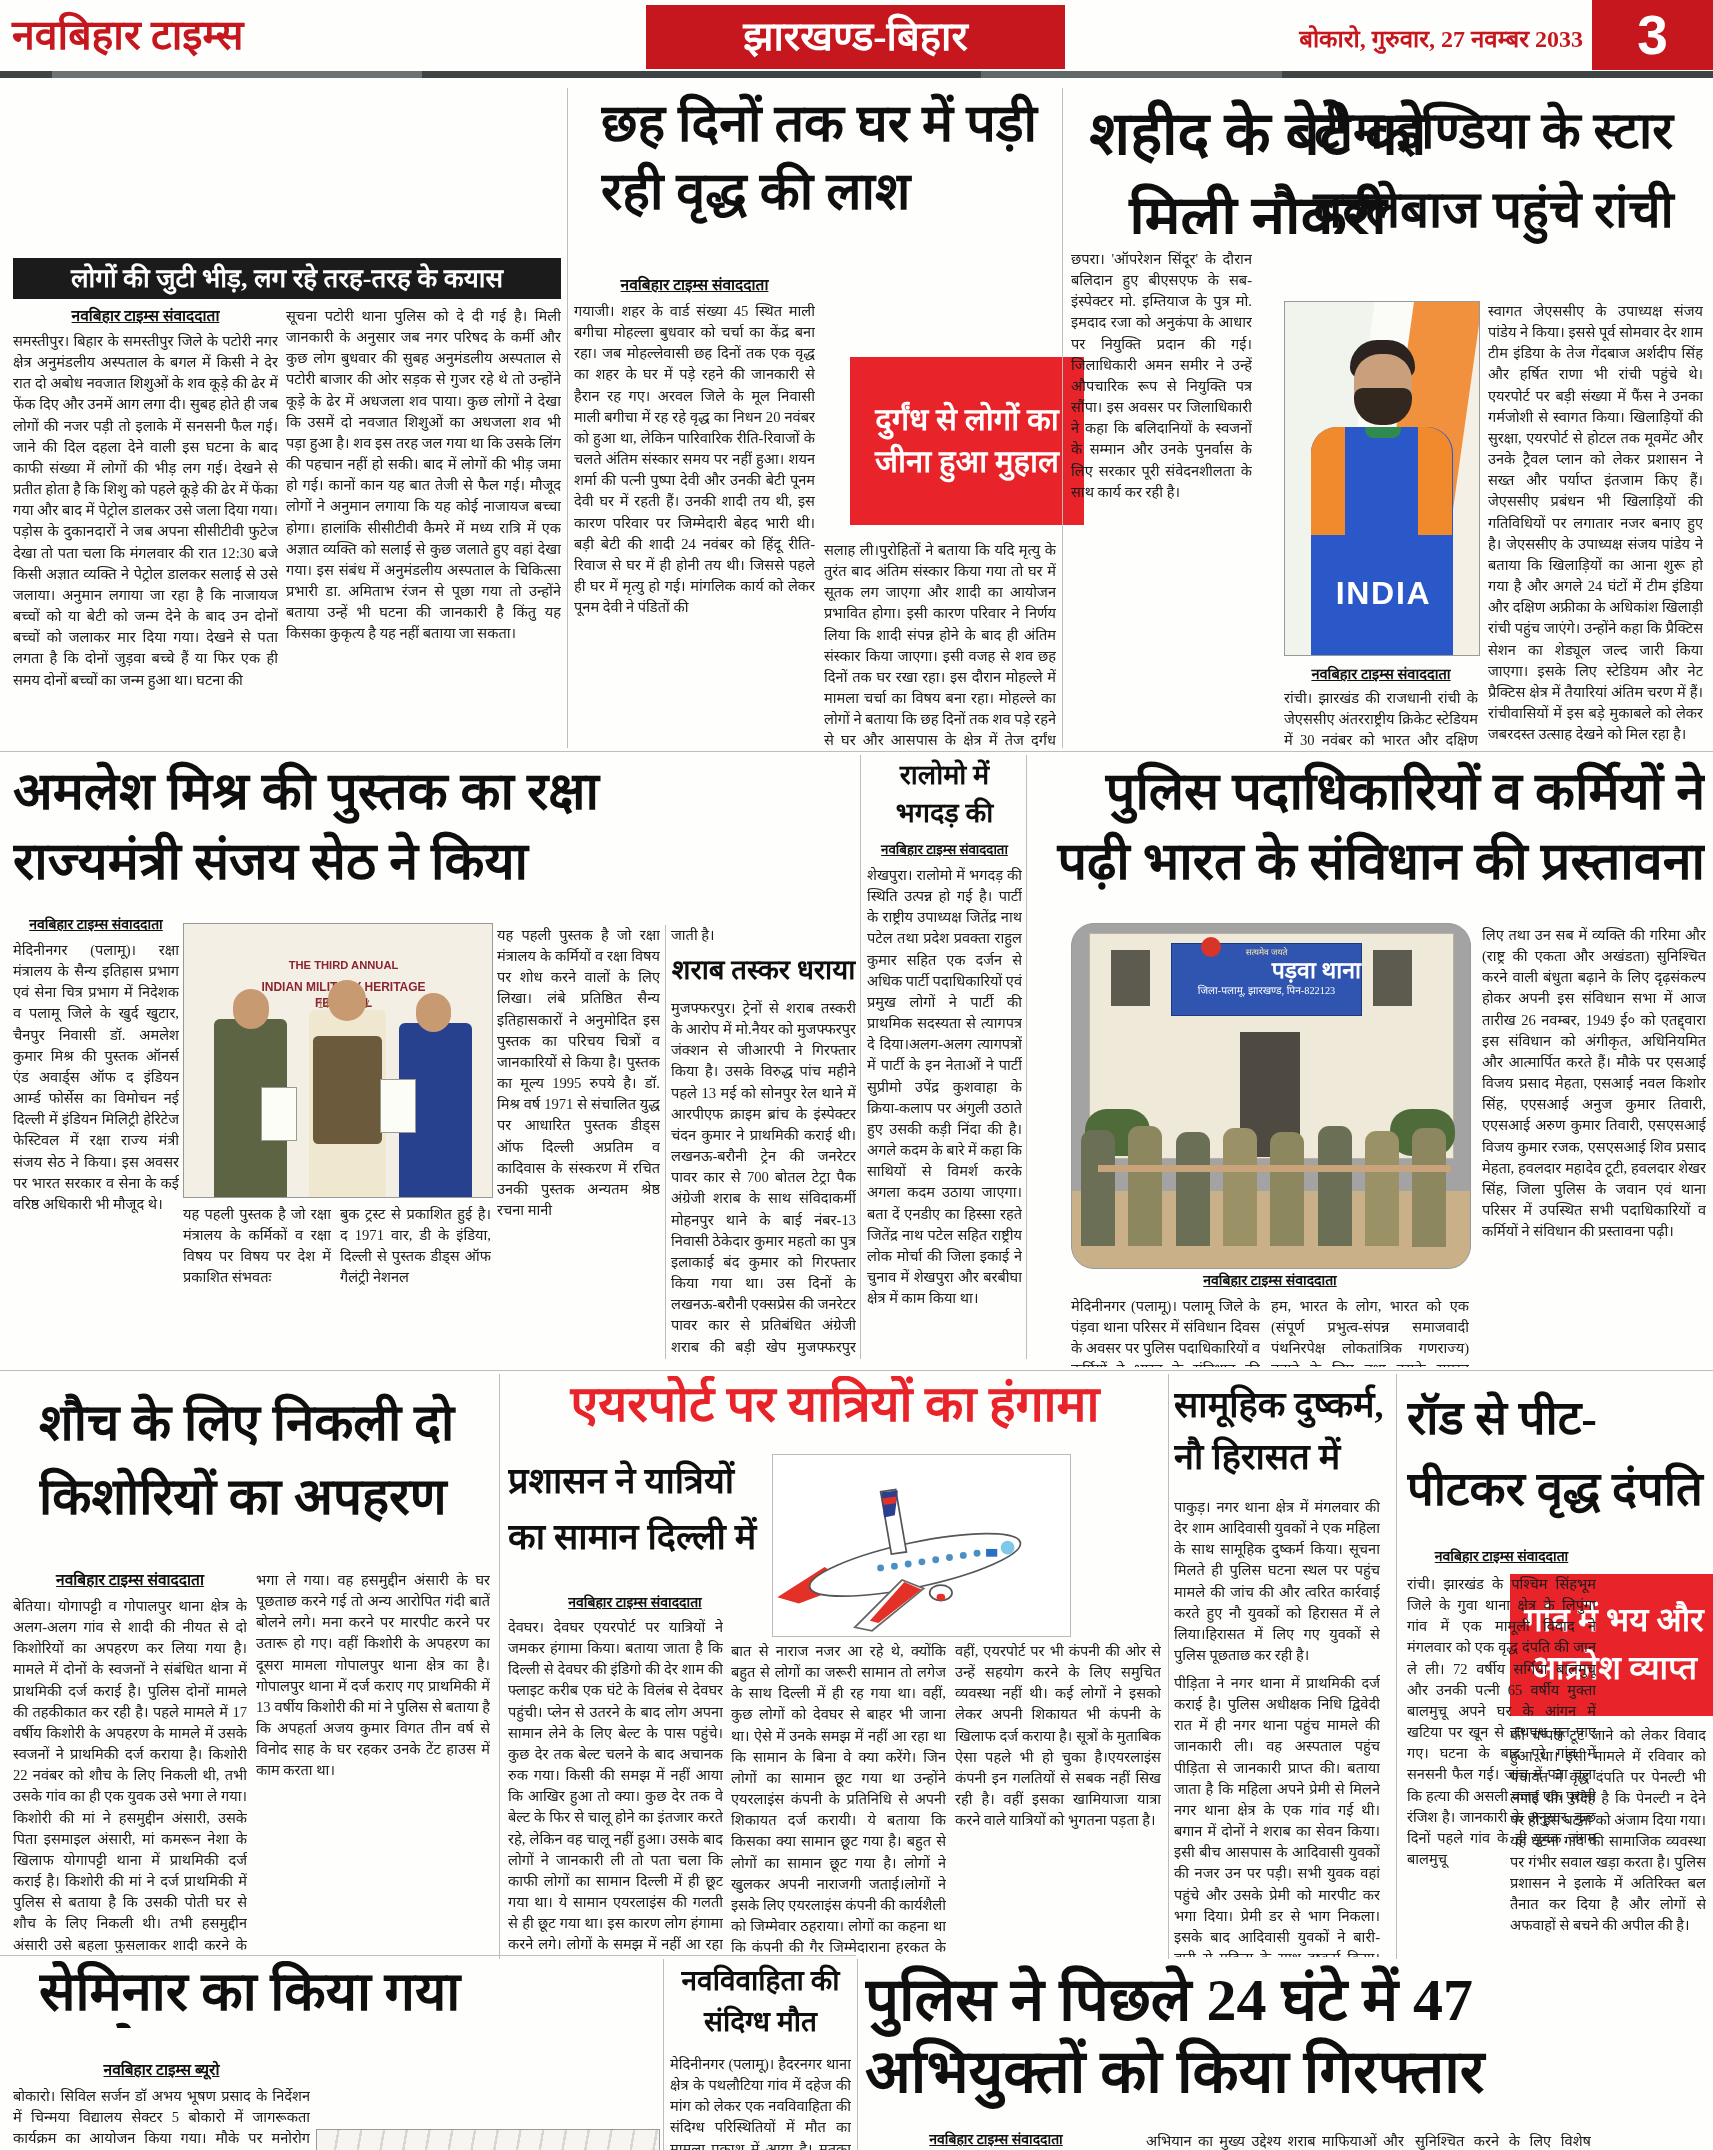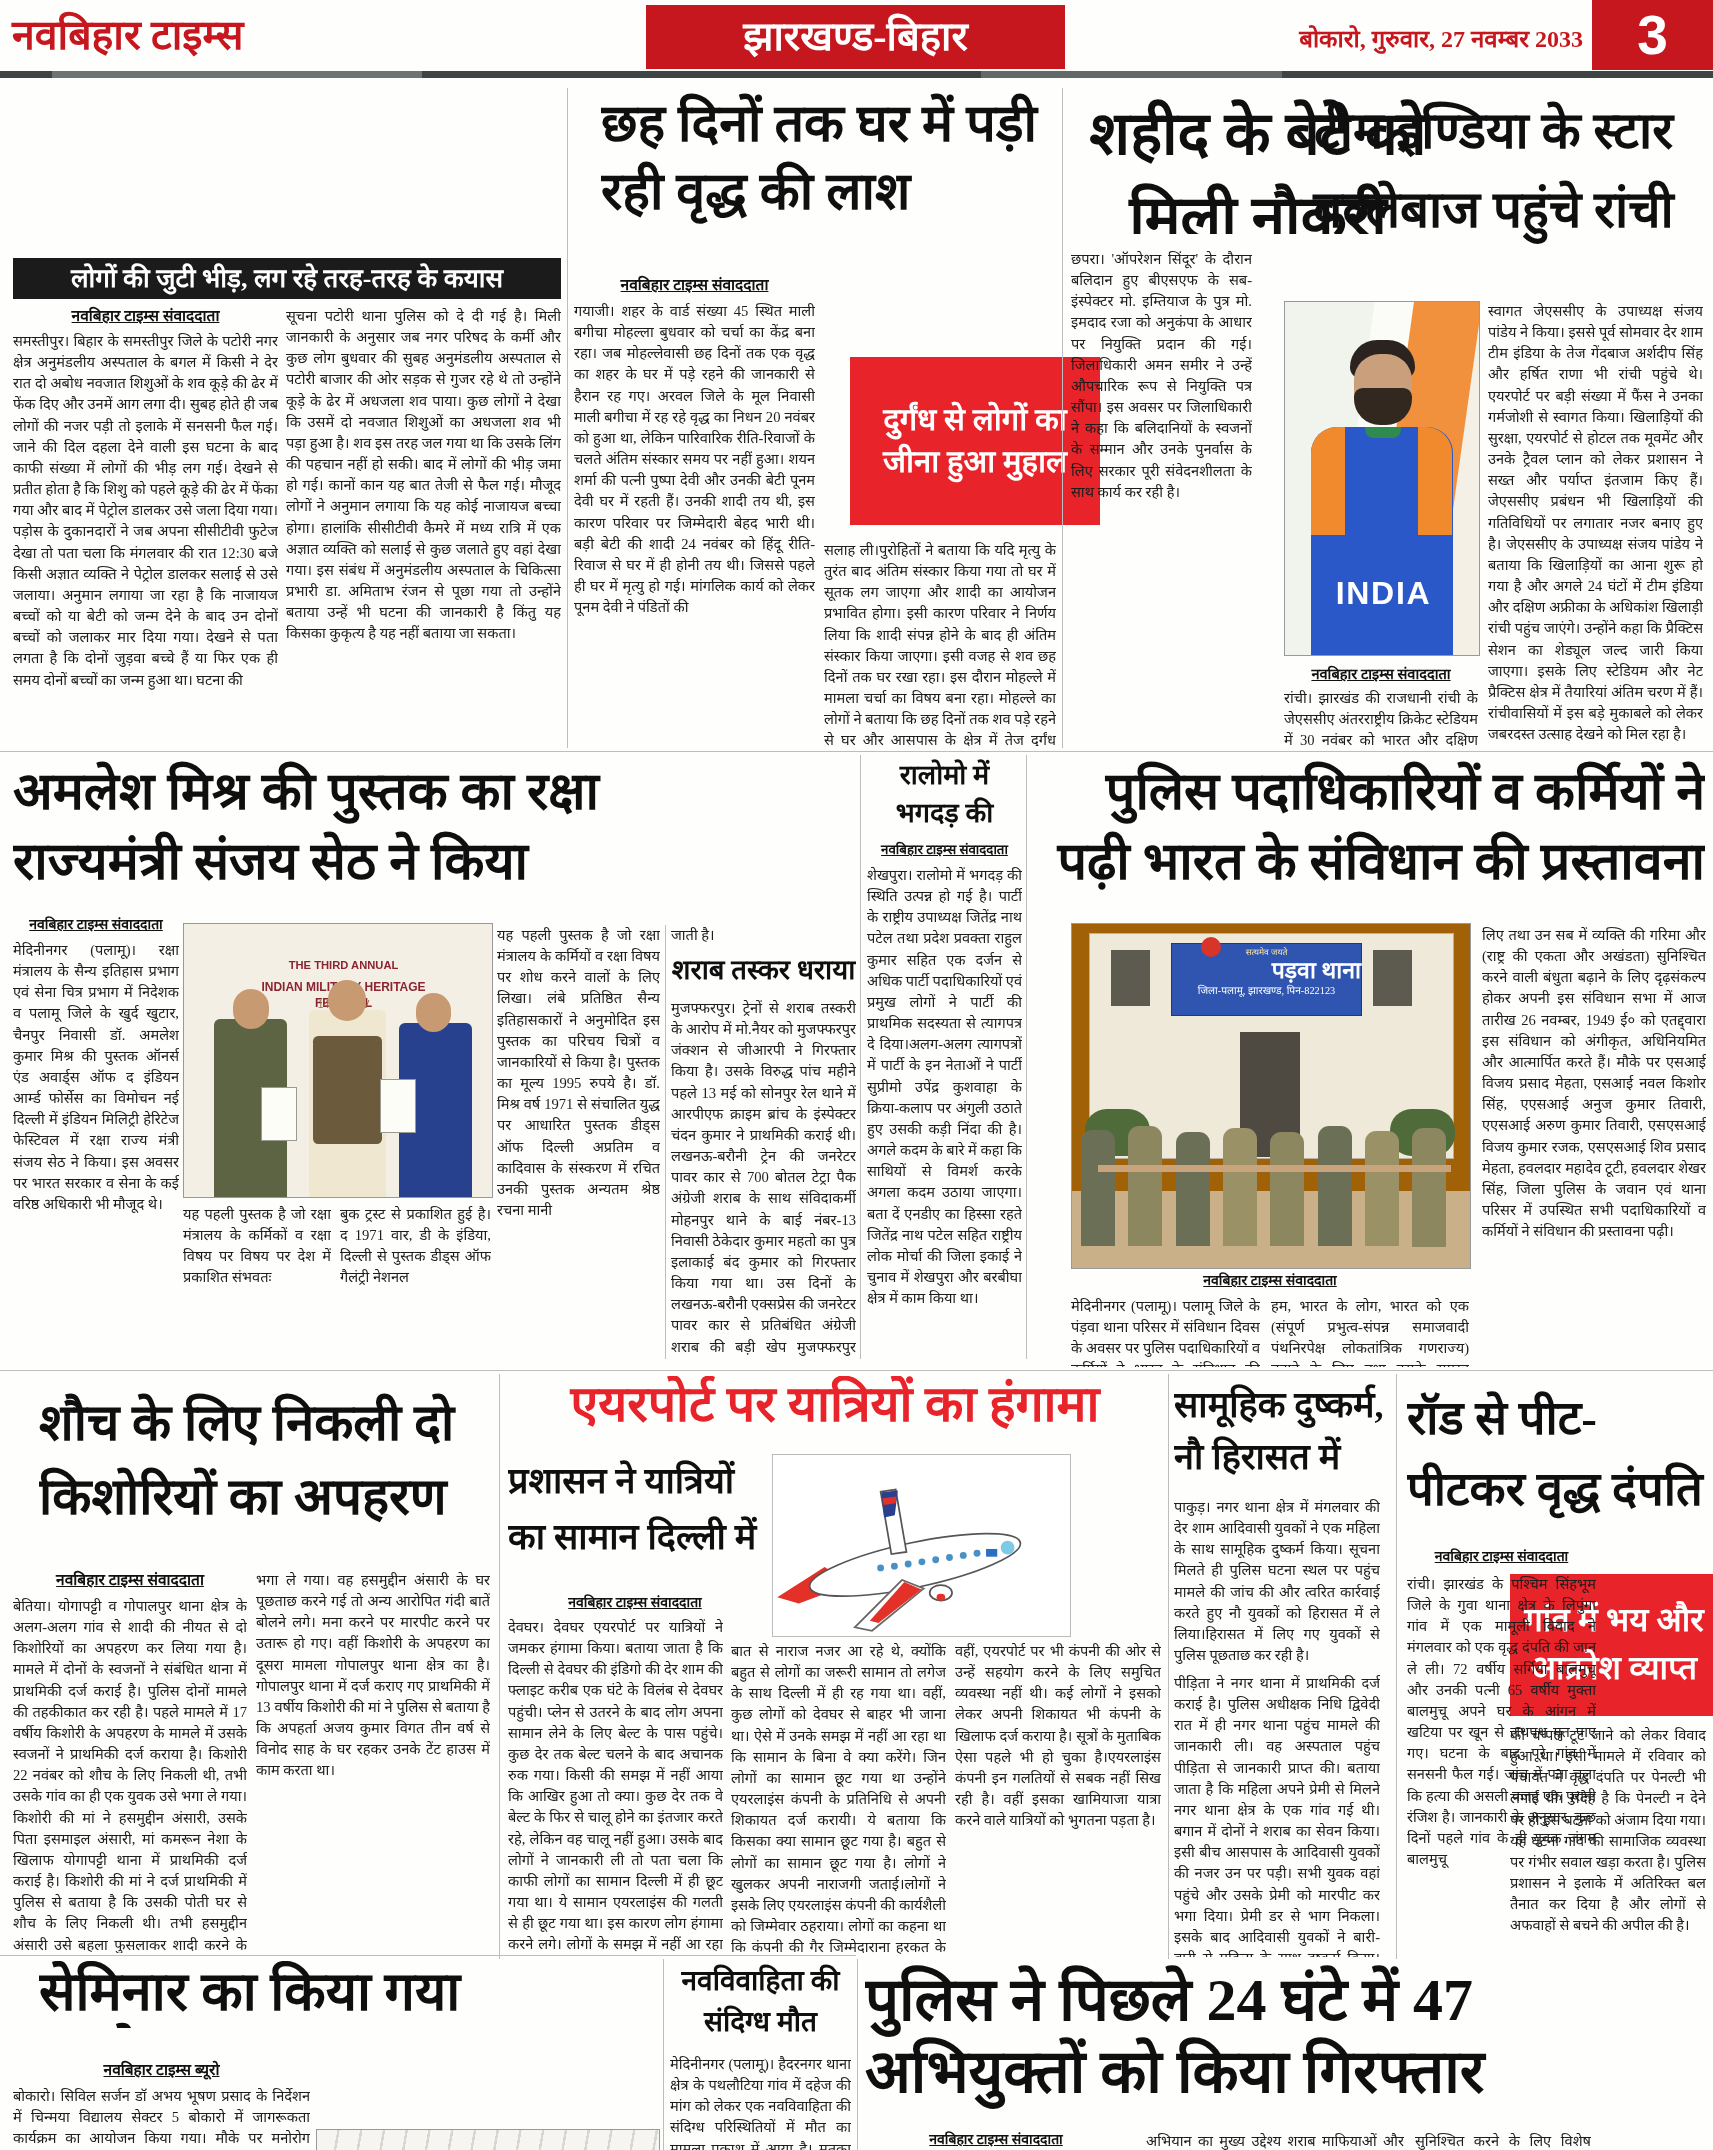--- a/index.html
+++ b/index.html
@@ -43,21 +43,21 @@
               font:700 26px/41px 'Liberation Serif',serif;text-align:center;">लोगों की जुटी भीड़, लग रहे तरह-तरह के कयास</div>
   <div class="by" style="left:13px;top:306px;width:265px;">नवबिहार टाइम्स संवाददाता</div>
   <div class="t" style="left:13px;top:331px;width:265px;height:415px;">समस्तीपुर। बिहार के समस्तीपुर जिले के पटोरी नगर क्षेत्र अनुमंडलीय अस्पताल के बगल में किसी ने देर रात दो अबोध नवजात शिशुओं के शव कूड़े की ढेर में फेंक दिए और उनमें आग लगा दी। सुबह होते ही जब लोगों की नजर पड़ी तो इलाके में सनसनी फैल गई। जाने की दिल दहला देने वाली इस घटना के बाद काफी संख्या में लोगों की भीड़ लग गई। देखने से प्रतीत होता है कि शिशु को पहले कूड़े की ढेर में फेंका गया और बाद में पेट्रोल डालकर उसे जला दिया गया। पड़ोस के दुकानदारों ने जब अपना सीसीटीवी फुटेज देखा तो पता चला कि मंगलवार की रात 12:30 बजे किसी अज्ञात व्यक्ति ने पेट्रोल डालकर सलाई से उसे जलाया। अनुमान लगाया जा रहा है कि नाजायज बच्चों को या बेटी को जन्म देने के बाद उन दोनों बच्चों को जलाकर मार दिया गया। देखने से पता लगता है कि दोनों जुड़वा बच्चे हैं या फिर एक ही समय दोनों बच्चों का जन्म हुआ था। घटना की</div>
   <div class="t" style="left:286px;top:306px;width:275px;height:441px;">सूचना पटोरी थाना पुलिस को दे दी गई है। मिली जानकारी के अनुसार जब नगर परिषद के कर्मी और कुछ लोग बुधवार की सुबह अनुमंडलीय अस्पताल से पटोरी बाजार की ओर सड़क से गुजर रहे थे तो उन्होंने कूड़े के ढेर में अधजला शव पाया। कुछ लोगों ने देखा कि उसमें दो नवजात शिशुओं का अधजला शव भी पड़ा हुआ है। शव इस तरह जल गया था कि उसके लिंग की पहचान नहीं हो सकी। बाद में लोगों की भीड़ जमा हो गई। कानों कान यह बात तेजी से फैल गई। मौजूद लोगों ने अनुमान लगाया कि यह कोई नाजायज बच्चा होगा। हालांकि सीसीटीवी कैमरे में मध्य रात्रि में एक अज्ञात व्यक्ति को सलाई से कुछ जलाते हुए वहां देखा गया। इस संबंध में अनुमंडलीय अस्पताल के चिकित्सा प्रभारी डा. अमिताभ रंजन से पूछा गया तो उन्होंने बताया उन्हें भी घटना की जानकारी है किंतु यह किसका कुकृत्य है यह नहीं बताया जा सकता।</div>
 
   <div class="vr" style="left:567px;top:88px;height:660px;"></div>
 
   <div class="h" style="left:601px;top:90px;width:482px;height:155px;font-size:52px;line-height:1.3;text-align:left;">छह दिनों तक घर में पड़ी रही वृद्ध की लाश</div>
   <div class="by" style="left:574px;top:275px;width:241px;">नवबिहार टाइम्स संवाददाता</div>
   <div class="t" style="left:574px;top:301px;width:241px;height:445px;">गयाजी। शहर के वार्ड संख्या 45 स्थित माली बगीचा मोहल्ला बुधवार को चर्चा का केंद्र बना रहा। जब मोहल्लेवासी छह दिनों तक एक वृद्ध का शहर के घर में पड़े रहने की जानकारी से हैरान रह गए। अरवल जिले के मूल निवासी माली बगीचा में रह रहे वृद्ध का निधन 20 नवंबर को हुआ था, लेकिन पारिवारिक रीति-रिवाजों के चलते अंतिम संस्कार समय पर नहीं हुआ। शयन शर्मा की पत्नी पुष्पा देवी और उनकी बेटी पूनम देवी घर में रहती हैं। उनकी शादी तय थी, इस कारण परिवार पर जिम्मेदारी बेहद भारी थी। बड़ी बेटी की शादी 24 नवंबर को हिंदू रीति-रिवाज से घर में ही होनी तय थी। जिससे पहले ही घर में मृत्यु हो गई। मांगलिक कार्य को लेकर पूनम देवी ने पंडितों की</div>
-  <div class="redbox" style="left:850px;top:357px;width:206px;height:168px;font-size:31px;line-height:1.35;padding:0 22px;">दुर्गंध से लोगों का जीना हुआ मुहाल</div>
+  <div class="redbox" style="left:850px;top:357px;width:206px;height:168px;font-size:31px;line-height:1.35;padding:0 14px;">दुर्गंध से लोगों का जीना हुआ मुहाल</div>
   <div class="t" style="left:824px;top:540px;width:232px;height:206px;">सलाह ली।पुरोहितों ने बताया कि यदि मृत्यु के तुरंत बाद अंतिम संस्कार किया गया तो घर में सूतक लग जाएगा और शादी का आयोजन प्रभावित होगा। इसी कारण परिवार ने निर्णय लिया कि शादी संपन्न होने के बाद ही अंतिम संस्कार किया जाएगा। इसी वजह से शव छह दिनों तक घर रखा रहा। इस दौरान मोहल्ले में मामला चर्चा का विषय बना रहा। मोहल्ले का लोगों ने बताया कि छह दिनों तक शव पड़े रहने से घर और आसपास के क्षेत्र में तेज दुर्गंध फैलने लगी थी। दुर्गंध के कारण लोगों का अपने घरों में रहना भी मुश्किल हो गया था।इसके बावजूद परिवार ने धार्मिक परामर्श के आधार पर अंतिम संस्कार टालने का फैसला लिया। अंततः 26 नवंबर यानी बुधवार को विष्णुपद श्मशान घाट में स्वजनों द्वारा अंतिम संस्कार किया गया।</div>
 
   <div class="vr" style="left:1062px;top:88px;height:660px;"></div>
 
   <div class="h" style="left:1071px;top:92px;width:374px;height:142px;font-size:60px;line-height:1.4;">शहीद के बेटे को मिली नौकरी</div>
   <div class="t" style="left:1071px;top:249px;width:181px;height:497px;">छपरा। 'ऑपरेशन सिंदूर' के दौरान बलिदान हुए बीएसएफ के सब-इंस्पेक्टर मो. इम्तियाज के पुत्र मो. इमदाद रजा को अनुकंपा के आधार पर नियुक्ति प्रदान की गई। जिलाधिकारी अमन समीर ने उन्हें औपचारिक रूप से नियुक्ति पत्र सौंपा। इस अवसर पर जिलाधिकारी ने कहा कि बलिदानियों के स्वजनों के सम्मान और उनके पुनर्वास के लिए सरकार पूरी संवेदनशीलता के साथ कार्य कर रही है।</div>
 
   <div class="h" style="left:1284px;top:92px;width:419px;height:181px;font-size:51px;line-height:1.55;">टीम इण्डिया के स्टार बल्लेबाज पहुंचे रांची</div>
 
   <div class="photo" style="left:1284px;top:301px;width:194px;height:353px;background:linear-gradient(100deg,#f0f4ec 52%,#f5f0e6 52%);">
@@ -110,21 +110,21 @@
   <div class="vr" style="left:860px;top:755px;height:604px;"></div>
 
   <div class="h" style="left:867px;top:757px;width:155px;height:77px;font-size:27px;line-height:1.4;">रालोमो में भगदड़ की स्थिति</div>
   <div class="by" style="left:867px;top:841px;width:155px;font-size:13.3px;">नवबिहार टाइम्स संवाददाता</div>
   <div class="t" style="left:867px;top:865px;width:155px;height:495px;">शेखपुरा। रालोमो में भगदड़ की स्थिति उत्पन्न हो गई है। पार्टी के राष्ट्रीय उपाध्यक्ष जितेंद्र नाथ पटेल तथा प्रदेश प्रवक्ता राहुल कुमार सहित एक दर्जन से अधिक पार्टी पदाधिकारियों एवं प्रमुख लोगों ने पार्टी की प्राथमिक सदस्यता से त्यागपत्र दे दिया।अलग-अलग त्यागपत्रों में पार्टी के इन नेताओं ने पार्टी सुप्रीमो उपेंद्र कुशवाहा के क्रिया-कलाप पर अंगुली उठाते हुए उसकी कड़ी निंदा की है। अगले कदम के बारे में कहा कि साथियों से विमर्श करके अगला कदम उठाया जाएगा। बता दें एनडीए का हिस्सा रहते जितेंद्र नाथ पटेल सहित राष्ट्रीय लोक मोर्चा की जिला इकाई ने चुनाव में शेखपुरा और बरबीघा क्षेत्र में काम किया था।</div>
 
   <div class="vr" style="left:1026px;top:755px;height:604px;"></div>
 
   <div class="h" style="left:1032px;top:757px;width:673px;height:142px;font-size:52px;line-height:1.35;text-align:right;">पुलिस पदाधिकारियों व कर्मियों ने पढ़ी भारत के संविधान की प्रस्तावना</div>
 
-  <div class="photo" style="left:1071px;top:923px;width:398px;height:344px;background:#a16207;">
+  <div class="photo" style="left:1071px;top:923px;width:398px;height:344px;background:#a3a3a3;border-radius:23px;">
     <div class="abs" style="left:17px;top:8.6px;width:363px;height:224px;background:#efe9da;border:0.9px solid #b9b2a0;"></div>
     <div class="abs" style="left:39px;top:26px;width:39px;height:56px;background:#5d5a50;"></div>
     <div class="abs" style="left:301px;top:26px;width:39px;height:56px;background:#5d5a50;"></div>
     <div class="abs" style="left:168px;top:108px;width:60px;height:125px;background:#4e4a42;"></div>
     <div class="abs" style="left:99px;top:19.4px;width:189px;height:71px;background:#2f55b0;border:1.3px solid #1d3a80;">
       <div style="font:8.6px/1.2 'Liberation Serif',serif;color:#ffe9a8;text-align:center;margin-top:2.6px;">सत्यमेव जयते</div>
       <div style="font:700 23px/1.2 'Liberation Serif',serif;color:#ffffff;text-align:right;">पड़वा थाना</div>
       <div style="font:10.3px/1.2 'Liberation Serif',serif;color:#ffffff;text-align:center;">जिला-पलामू, झारखण्ड, पिन-822123</div>
     </div>
     <div class="abs" style="left:129px;top:13px;width:20px;height:20px;background:#d8352a;border-radius:10px;"></div>

